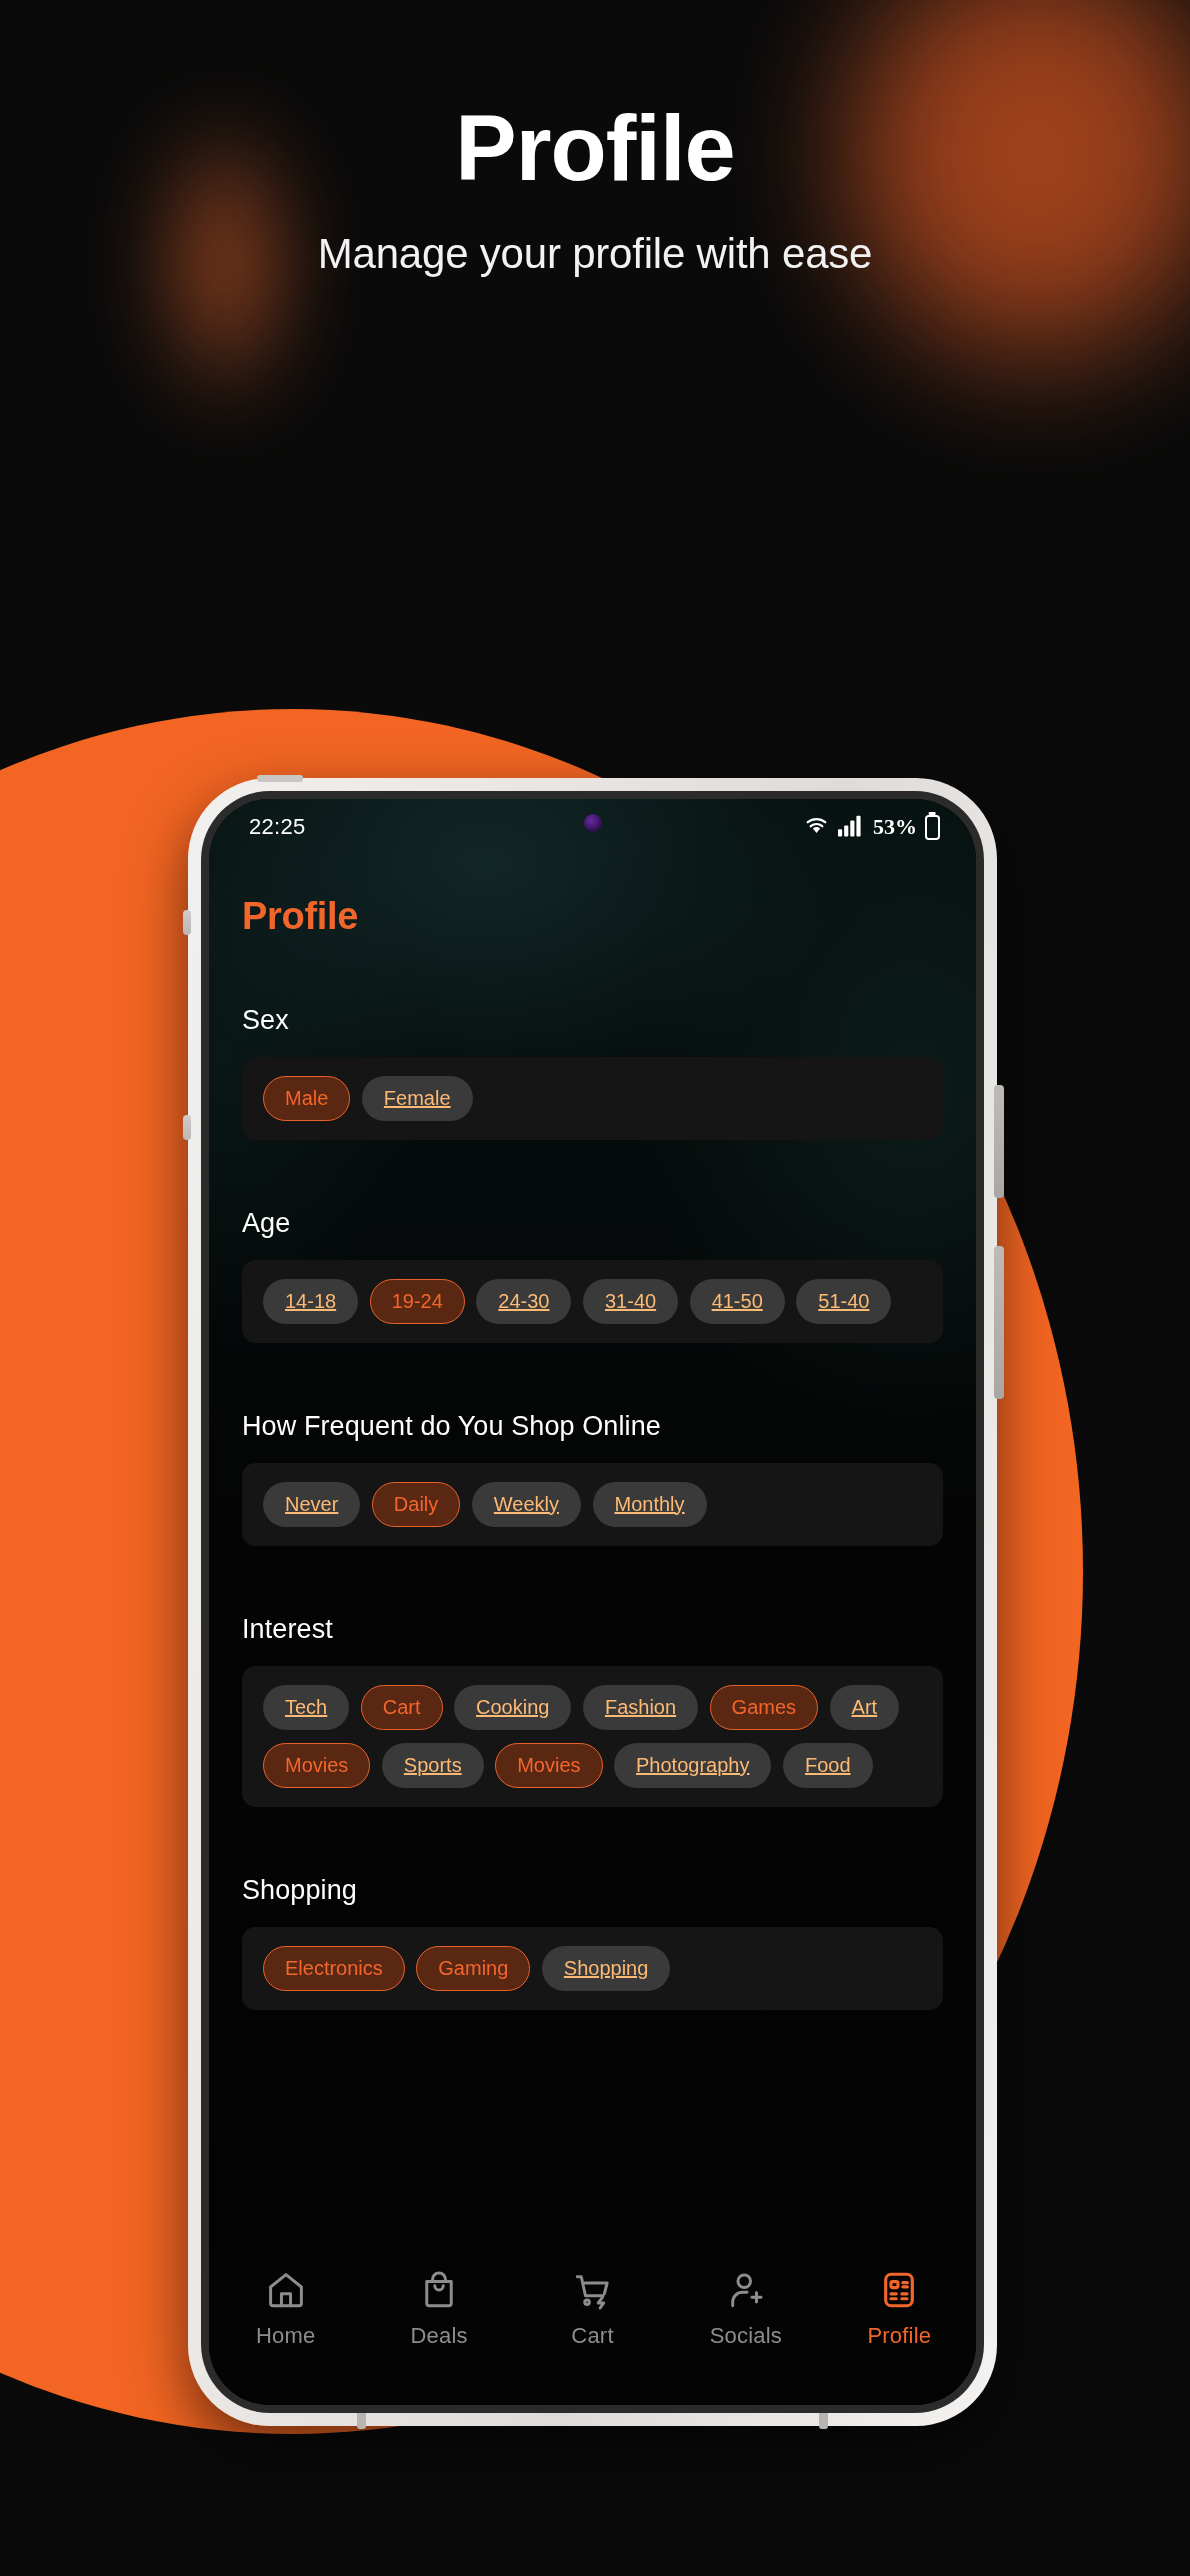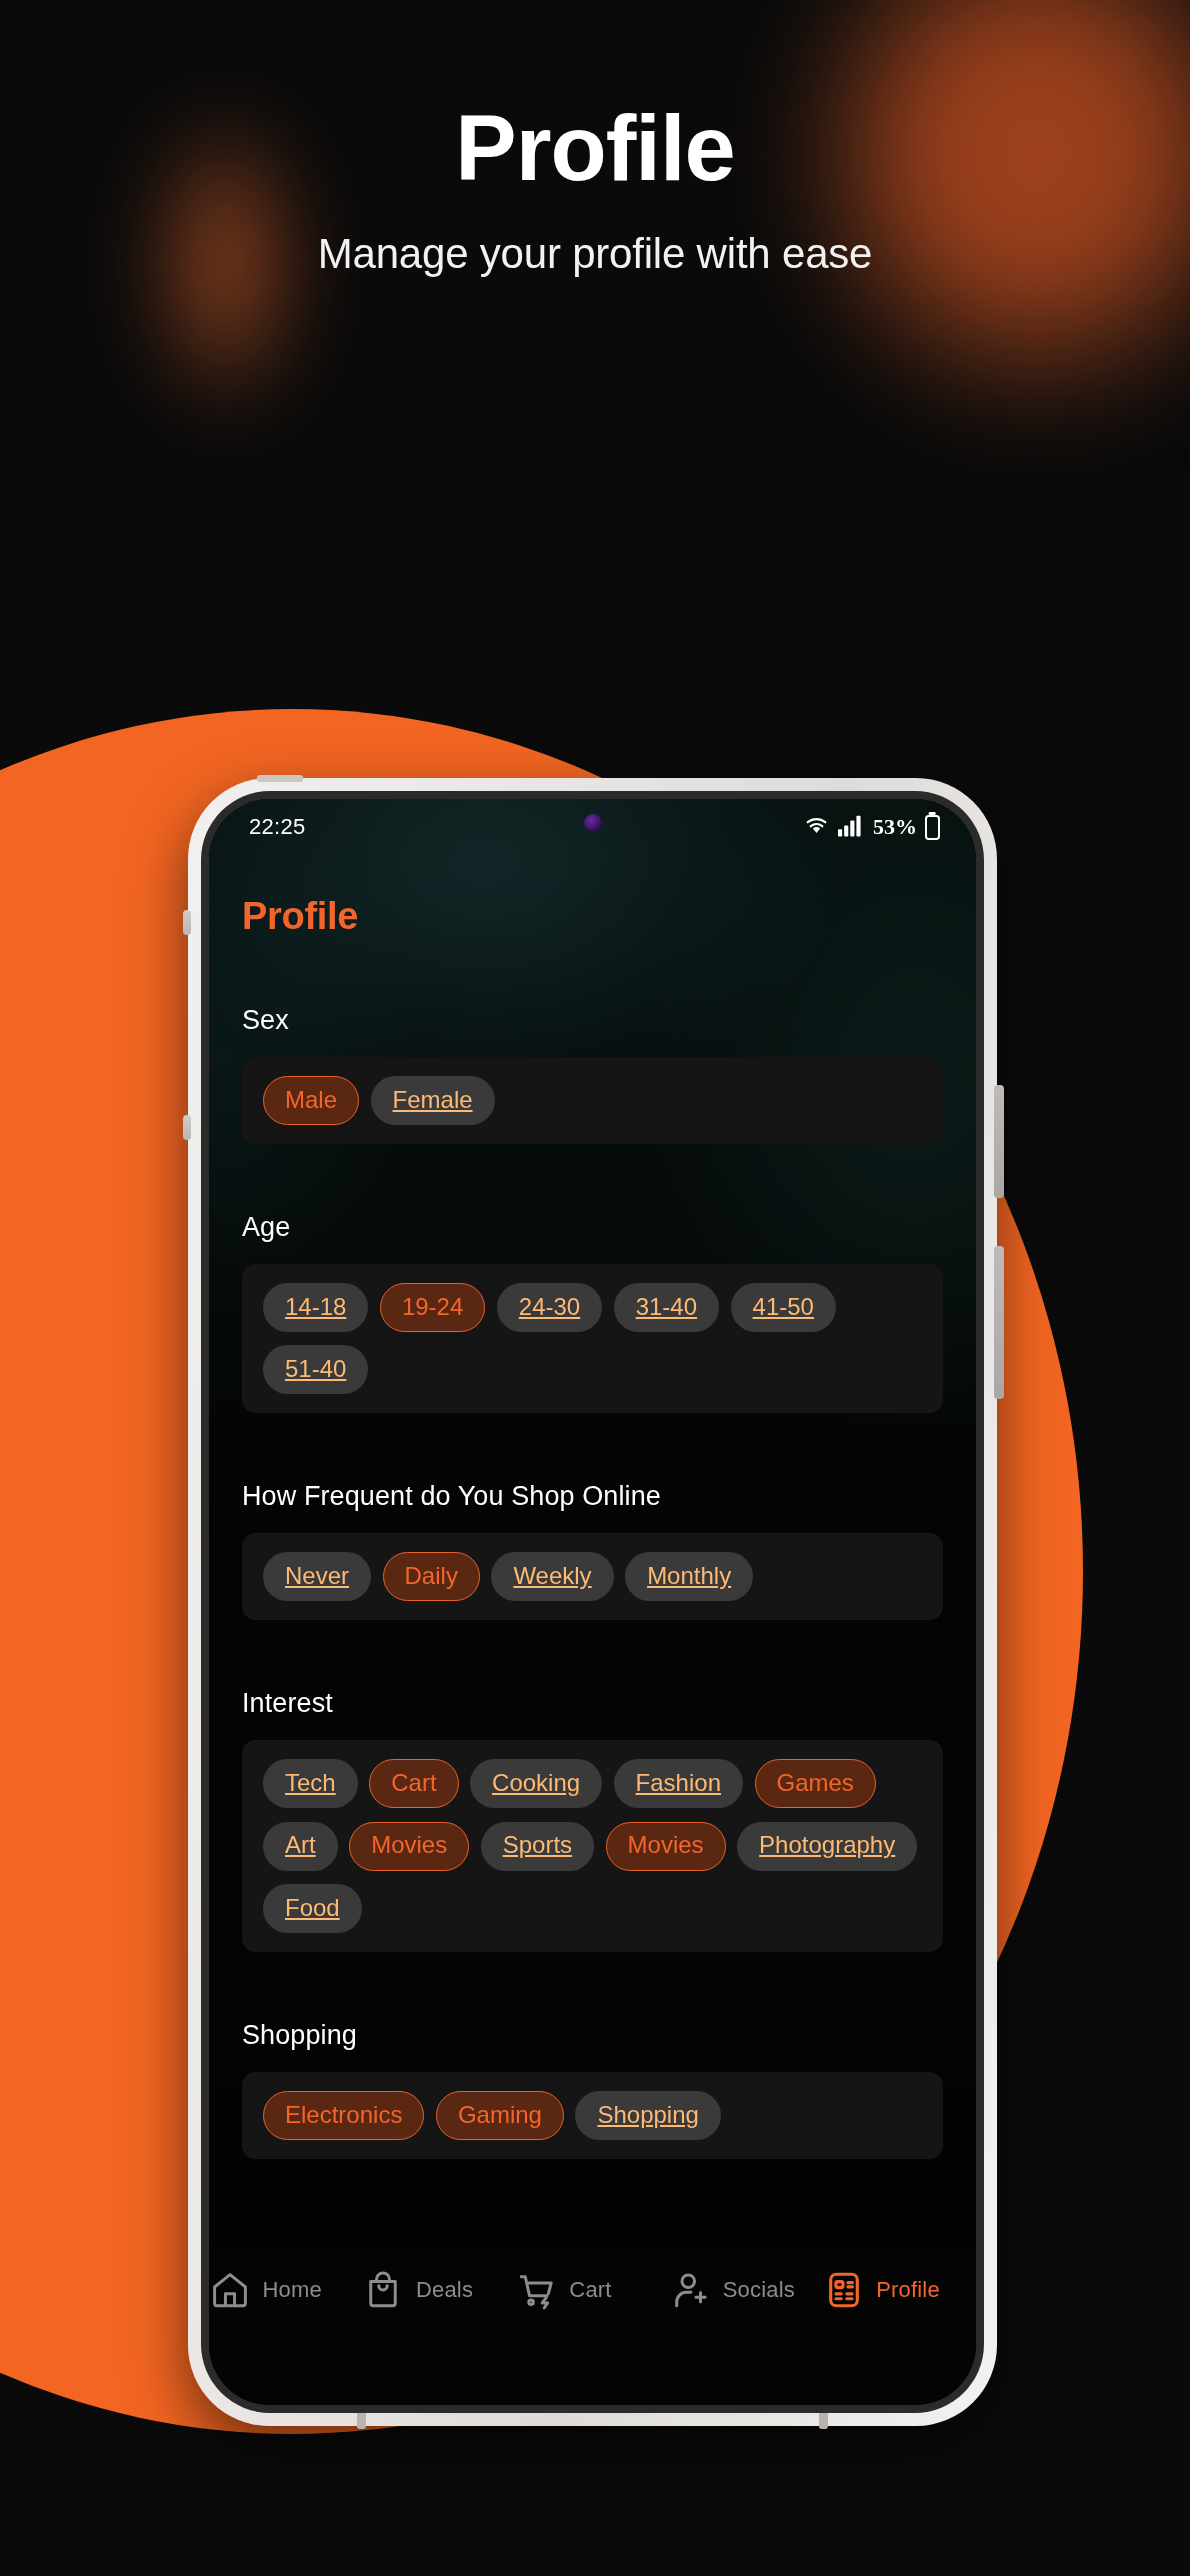--- a/index.html
+++ b/index.html
@@ -176,21 +176,21 @@
   .chip-card {
     background:#151515;
     border-radius:13.4px;
     padding:19px 21px;
     display:flex; flex-wrap:wrap;
     gap:13.4px 11.5px;
   }
   .chip {
     border-radius:957px;
     padding:10.5px 21px 12.5px;
-    font-size:24px;
+    font-size:20px;
     line-height:1;
     white-space:nowrap;
     border:1.9px solid transparent;
   }
   .chip.off {
     background:#3a3a3a;
     color:#fdba74;
     text-decoration:underline;
   }
   .chip.on {
@@ -202,21 +202,21 @@
   
   #bottom-nav {
     flex:0 0 157px;
     background:#040404;
     display:flex;
     align-items:flex-start;
     padding-top:21px;
   }
   .nav-item {
     flex:1 1 0;
-    display:flex; flex-direction:row;
+    display:flex; flex-direction:column;
     align-items:center; gap:11.5px;
   }
   .nav-icon { width:42px; height:42px; display:block; }
   .nav-label { font-size:22px; color:#8d8d8d; letter-spacing:0.2px; }
   .nav-item.active .nav-label { color:#F2662C; }
 </style>
 </head>
 <body>
 
 <div id="promo-bg">

